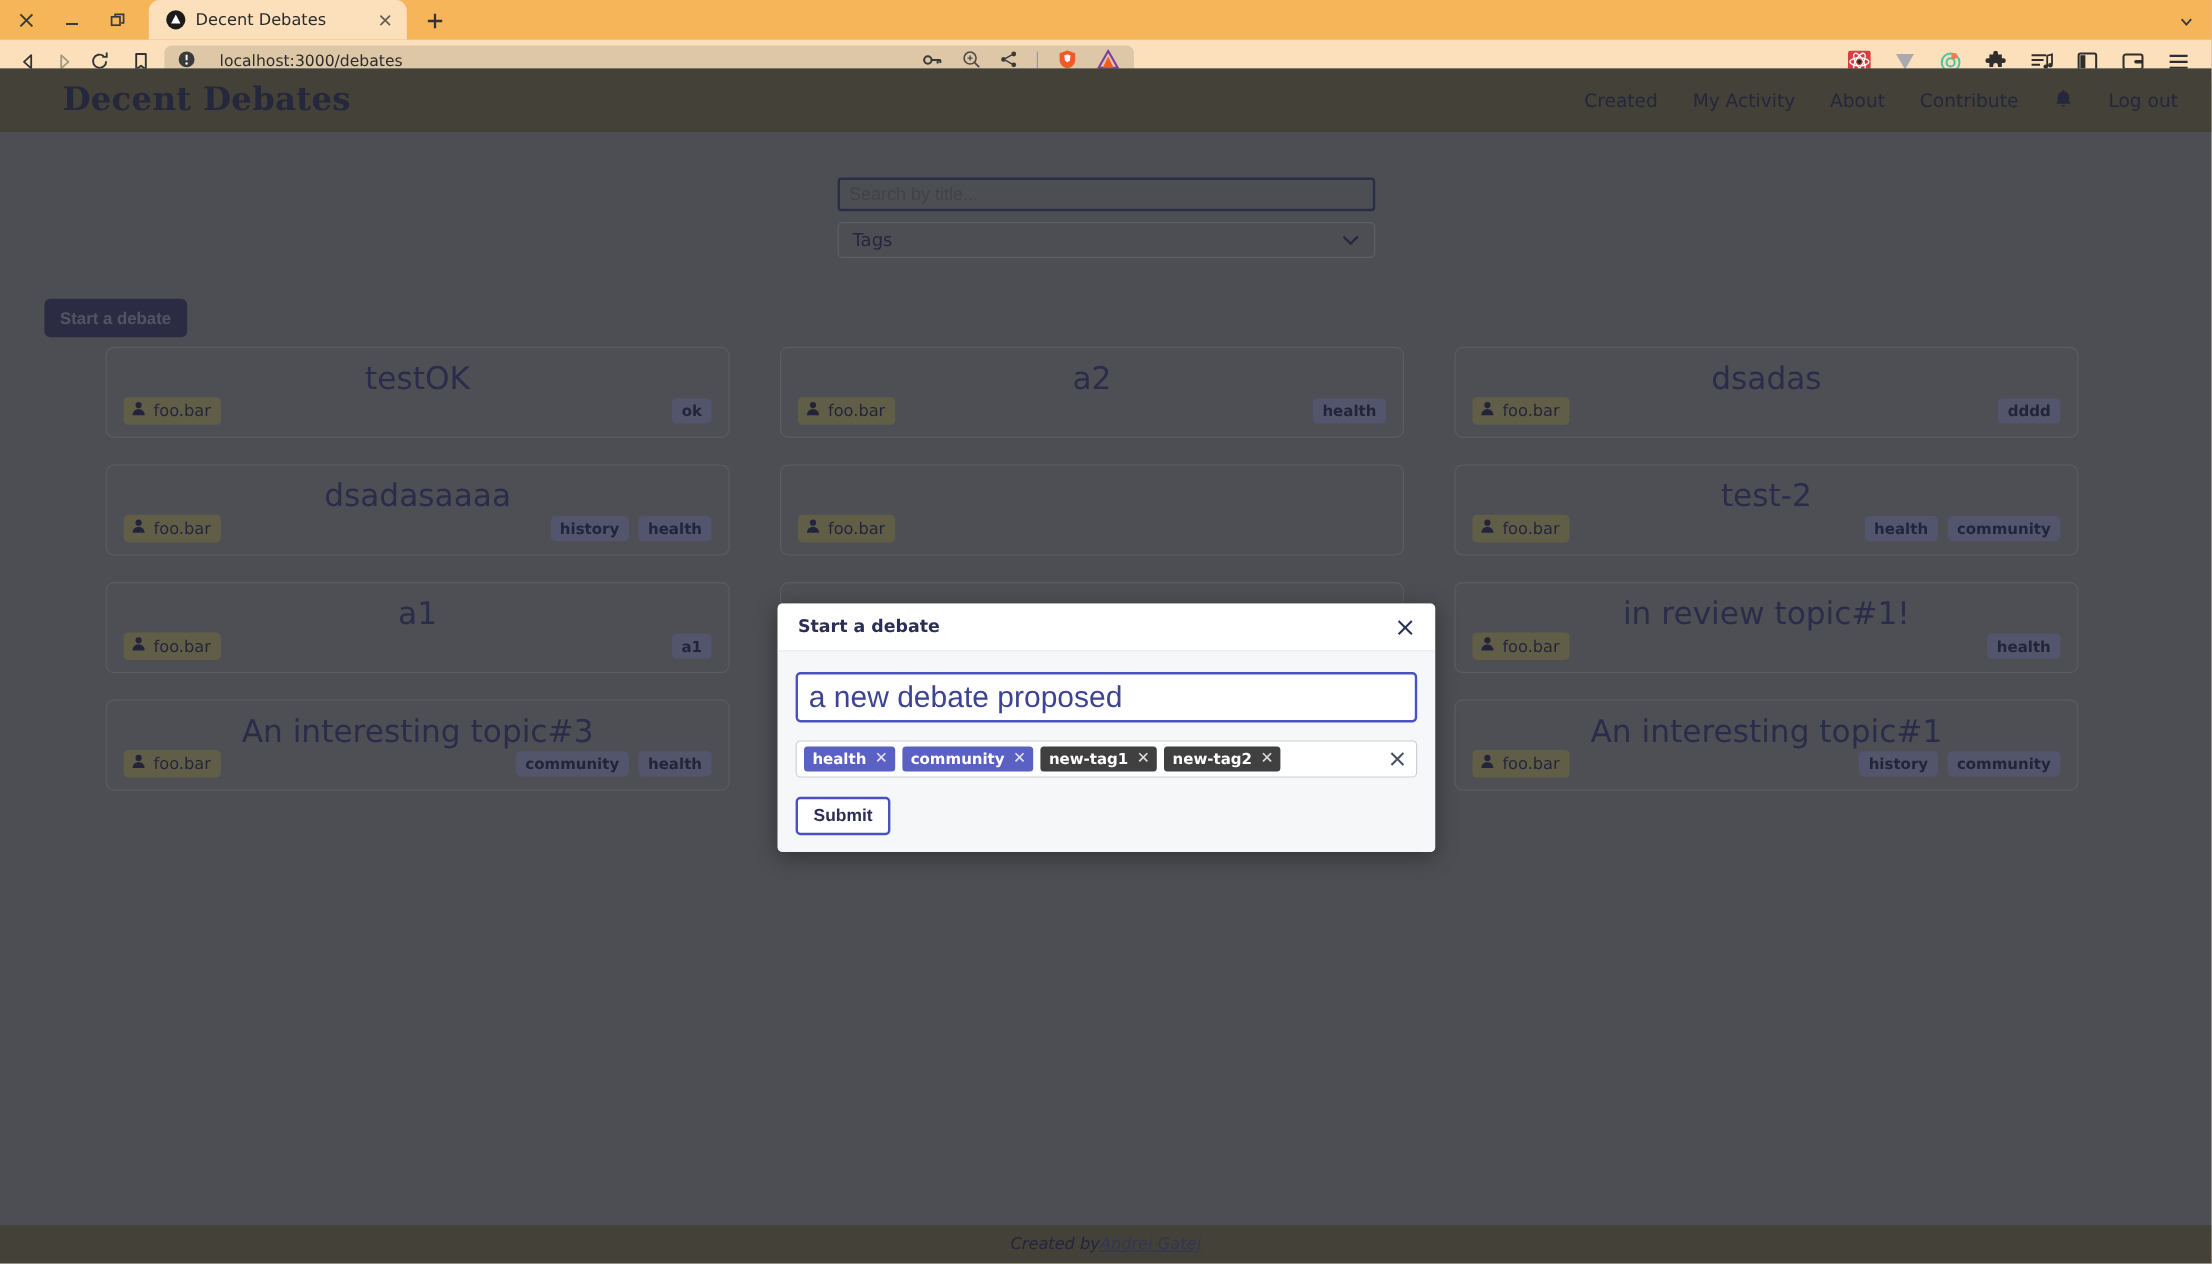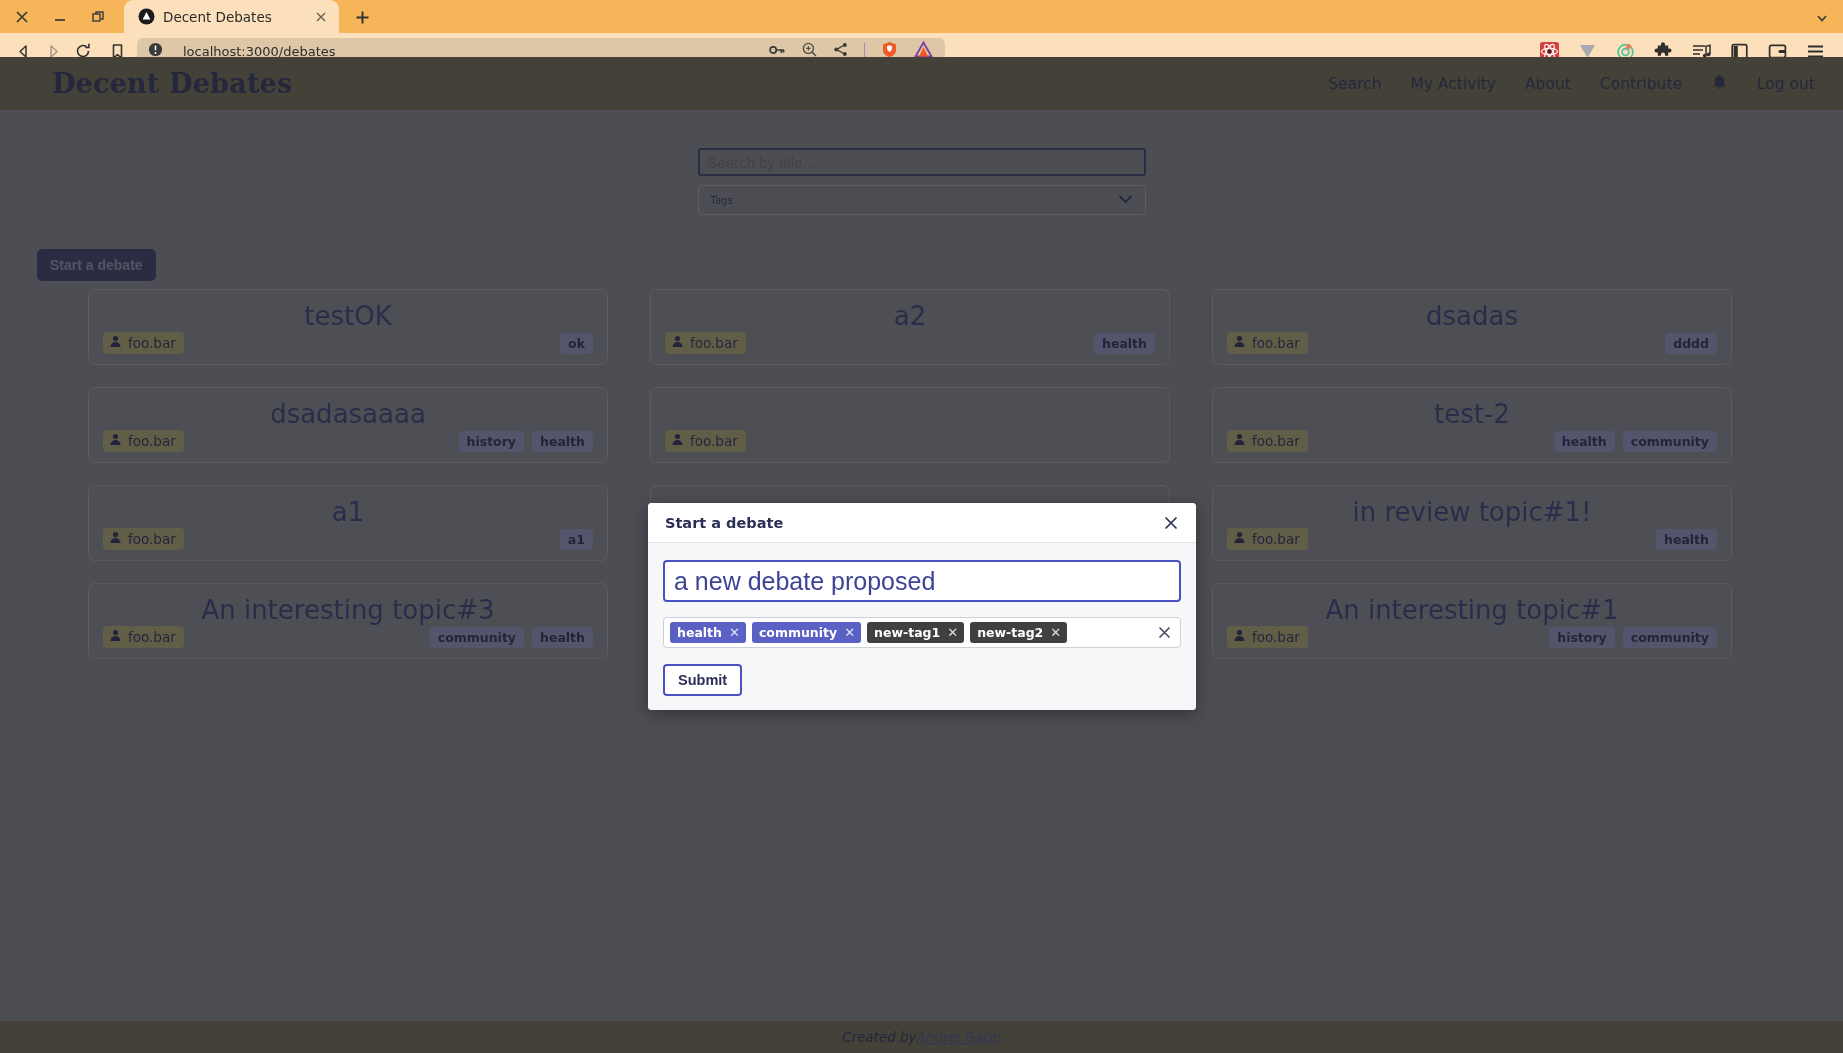--- a/index.html
+++ b/index.html
@@ -97,21 +97,21 @@
     border: 2px solid #2e3159; border-radius: 3px;
     padding: 0 8px; font-size: 15px; color: #20234a;
     font-family: "Liberation Sans", sans-serif;
   }
   .search-input::placeholder { color: #55585f; opacity: 1; }
   .tags-select {
     height: 30px; width: 100%;
     background: transparent;
     border: 1px solid #8a8c93; border-radius: 4px;
     display: flex; align-items: center; padding: 0 12px;
-    font-size: 10px; color: #22254b;
+    font-size: 15px; color: #22254b;
   }
   .tags-select .chev { margin-left: auto; }
 
   .start-btn {
     position: absolute; left: 37px; top: 101px;
     background: #2e3156; color: #76798f;
     border: none; border-radius: 5px;
     padding: 8px 13px; font-size: 14px;
     font-family: "Liberation Sans", sans-serif; font-weight: bold;
   }
@@ -376,21 +376,21 @@
           </svg>
       </span>
     </div>
   </div>
 
   <div class="page">
 
     <div class="site-header">
       <div class="brand">Decent Debates</div>
       <div class="site-nav">
-        <a class="nav-link">Search</a>
+        <a class="nav-link">Created</a>
         <a class="nav-link">My Activity</a>
         <a class="nav-link">About</a>
         <a class="nav-link">Contribute</a>
         <span class="bell">
           <svg width="17" height="19" viewBox="0 0 17 19">
               <path d="M8.5 2 a4.6 4.6 0 0 1 4.6 4.6 v3.3 l1.5 2.6 H2.4 L3.9 9.9 V6.6 A4.6 4.6 0 0 1 8.5 2 Z" fill="#232749"></path>
               <path d="M8.5 1 v1.2" stroke="#232749" stroke-width="1.6"></path>
               <path d="M6.7 13.6 a1.9 1.9 0 0 0 3.6 0" fill="#232749"></path>
             </svg>
         </span>

